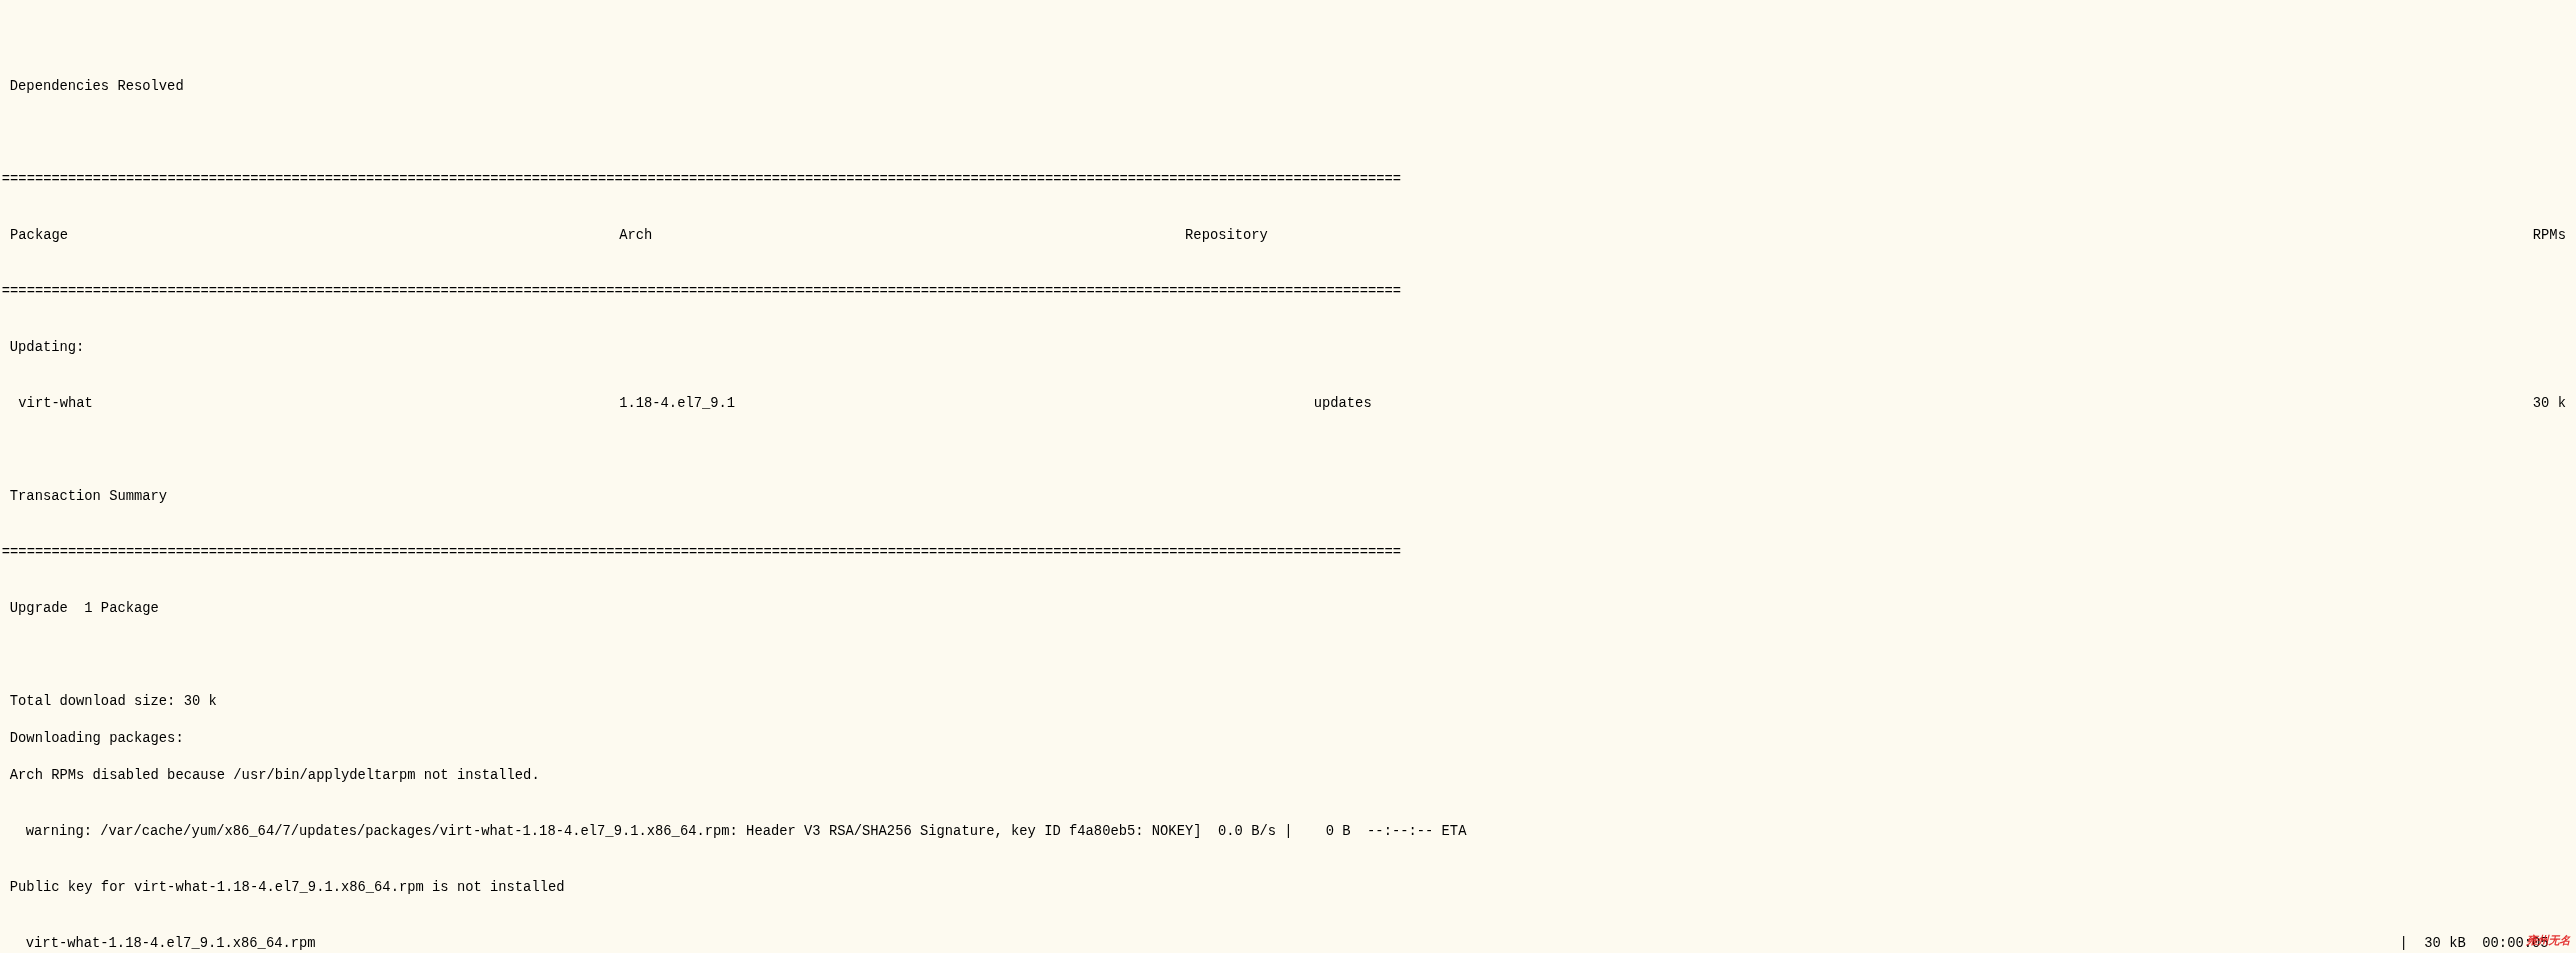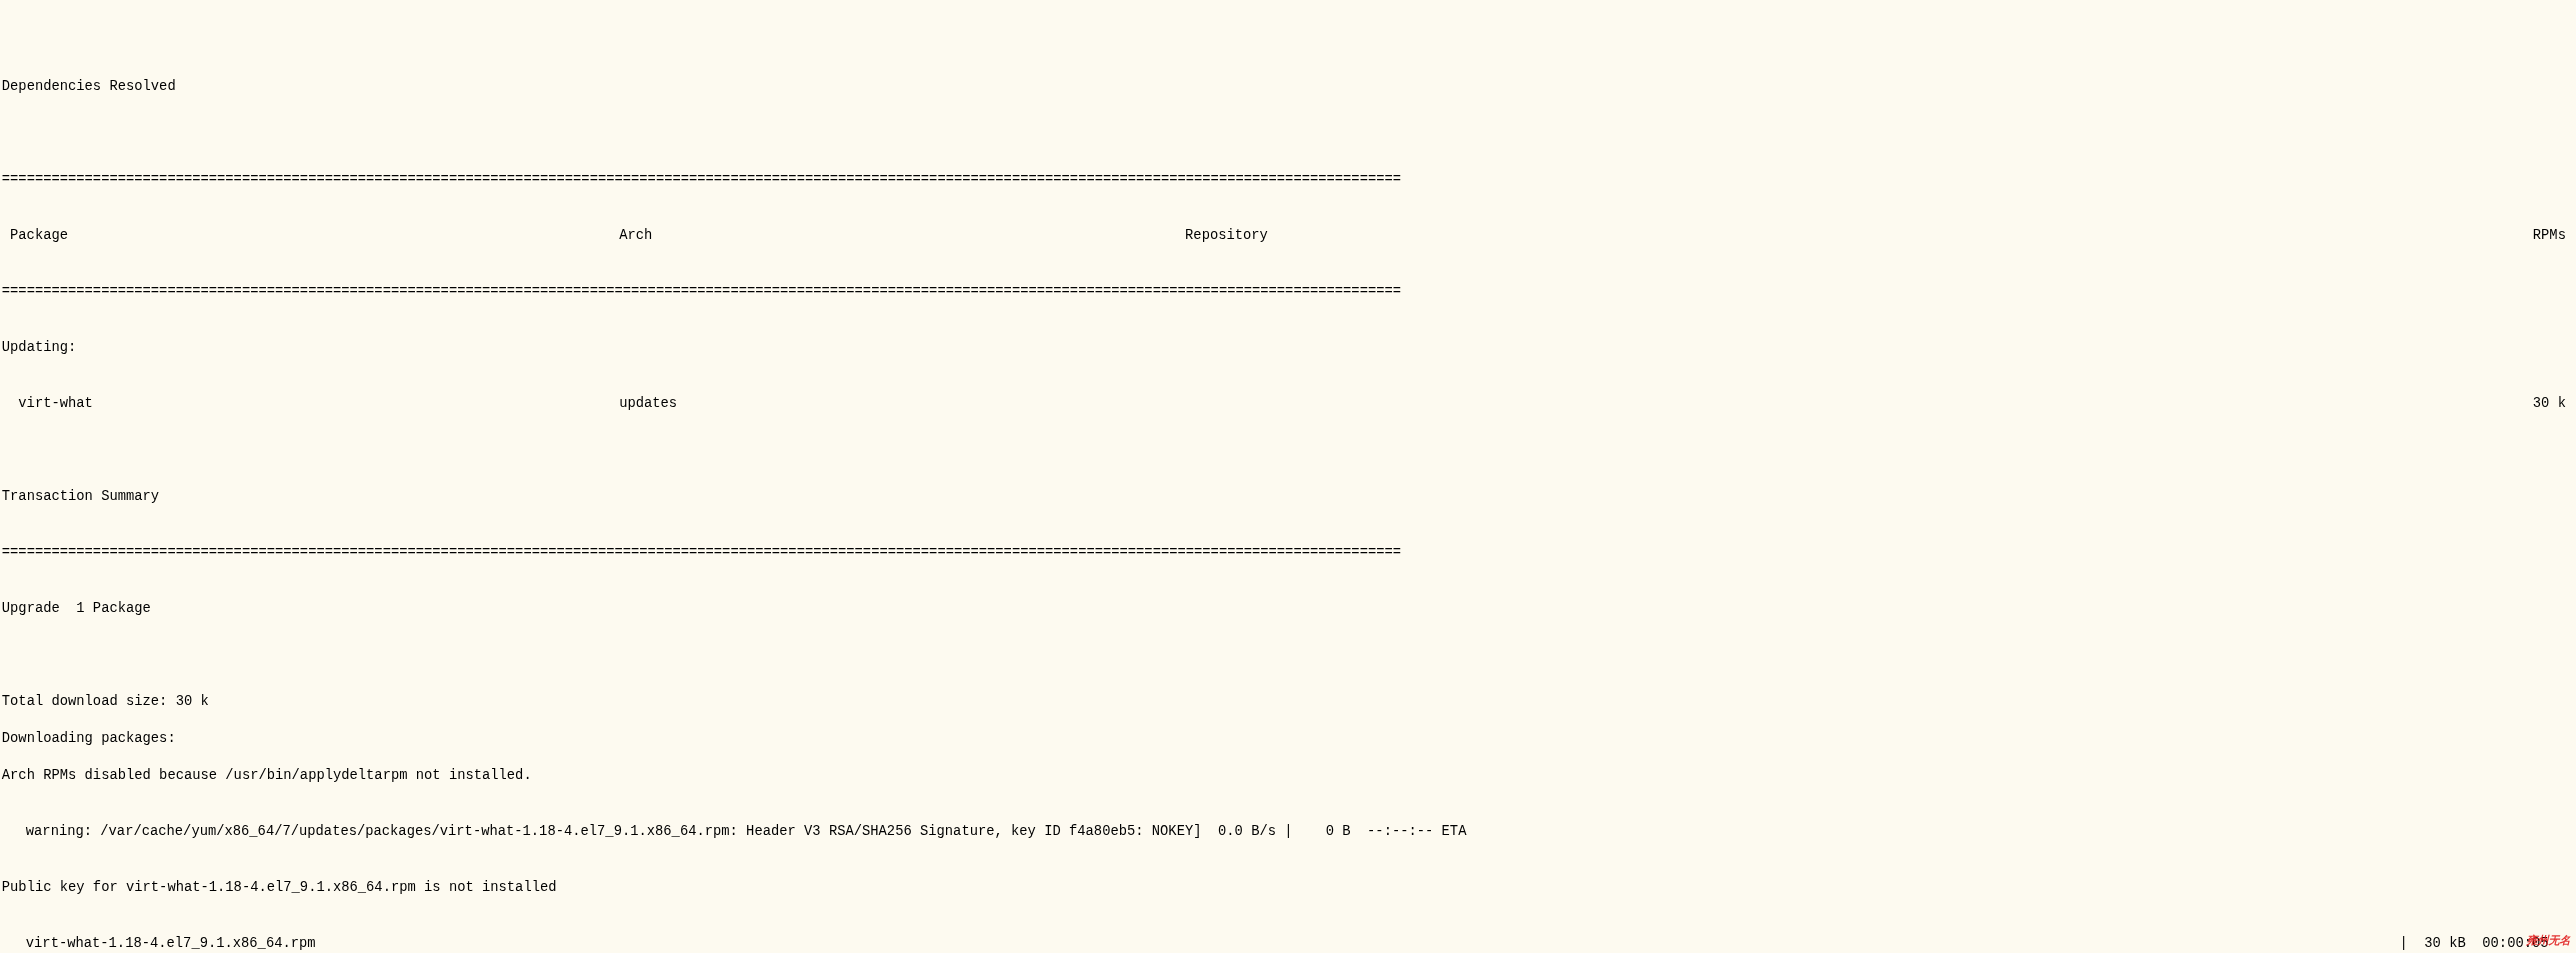--- a/index.html
+++ b/index.html
@@ -12,20 +12,21 @@
       color: #000;
       font-family: "Courier New", monospace;
       font-size: 13.8px;
       line-height: 1.35;
       padding: 3.7px 1.8px;
       white-space: pre;
       overflow-x: hidden;
     }
     .terminal-line {
       white-space: pre;
+      margin-left: 8px;
     }
     .divider {
       overflow: hidden;
       white-space: nowrap;
     }
     .table-row {
       display: flex;
       width: 100%;
       justify-content: flex-end;
     }
@@ -69,20 +70,21 @@
   <div class="col-repo">Repository</div>
   <div class="col-size">RPMs</div>
 </div>
 
 <div class="divider">=========================================================================================================================================================================</div>
 
 <div class="terminal-line">Updating:</div>
 
 <div class="table-row">
   <div class="col-package"> virt-what</div>
+  <div class="col-version">1.18-4.el7_9.1</div>
   <div class="col-repo">updates</div>
   <div class="col-size">30 k</div>
 </div>
 
 <div class="terminal-line"> </div>
 <div class="terminal-line">Transaction Summary</div>
 
 <div class="divider">=========================================================================================================================================================================</div>
 
 <div class="terminal-line">Upgrade  1 Package</div>

